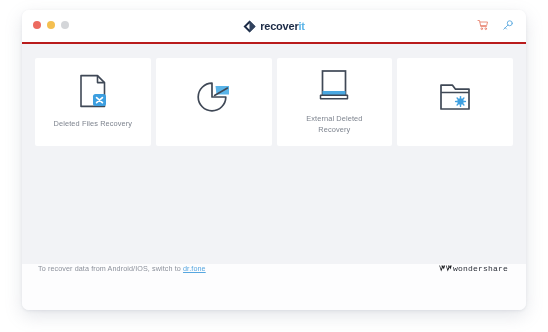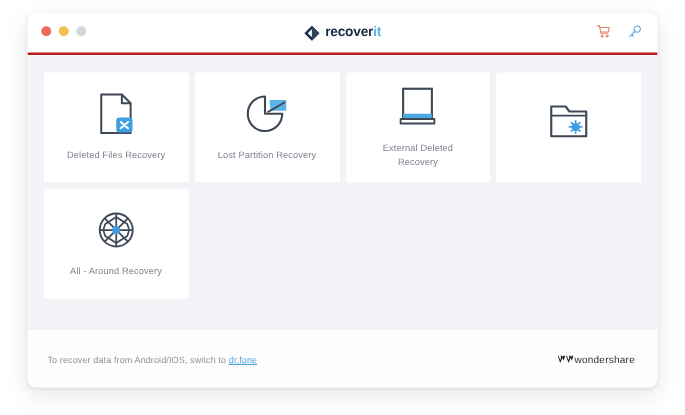--- a/index.html
+++ b/index.html
@@ -121,40 +121,41 @@
     line-height: 1.45;
     letter-spacing: 0.1px;
     white-space: pre-line;
   }
 
   
   #footer {
     flex: 0 0 46px;
     background: #fdfdfe;
     display: flex;
-    align-items: center;
+    align-items: flex-start;
     justify-content: space-between;
     padding: 0 18px 0 16px;
   }
 
   #footer-note {
     font-size: 7.2px;
     color: #8c919b;
     letter-spacing: 0.1px;
   }
   #footer-link {
     color: #57a7e0;
     text-decoration: underline;
     cursor: pointer;
   }
 
   #wondershare {
     display: flex;
     align-items: center;
     gap: 1px;
+    font-family: Liberation Mono, monospace;
   }
   #ws-text {
     font-size: 8px;
     color: #2b2f38;
     letter-spacing: 0.2px;
   }
 </style>
 </head>
 <body>
 
@@ -210,21 +211,20 @@
 
 
       <div class="card">
         <div class="card-icon">
           <svg width="34" height="32" viewBox="0 0 34 32" fill="none">
             <path d="M15 2.2 A13.8 13.8 0 1 0 28.8 16 L15 16 Z" stroke="#3f4856" stroke-width="1.7" stroke-linejoin="round" fill="#ffffff"></path>
             <path d="M18.5 5 L32 5 L32 13.5 L19.5 13.5 Z" fill="#5ab4e8"></path>
             <path d="M17.5 14.5 L30.5 7" stroke="#3f4856" stroke-width="1.5" stroke-linecap="round"></path>
           </svg>
         </div>
-        <div class="card-label">Lost Partition Recovery</div>
       </div>
 
       <div class="card">
         <div class="card-icon">
           <svg width="30" height="33" viewBox="0 0 30 33" fill="none">
             <rect x="3.5" y="2" width="23" height="24" stroke="#3f4856" stroke-width="1.7" fill="#ffffff"></rect>
             <rect x="3.5" y="22" width="23" height="4.2" fill="#4aa8e2"></rect>
             <path d="M1.5 26.2 H28.5 L28.5 29.8 H1.5 Z" stroke="#3f4856" stroke-width="1.5" stroke-linejoin="round" fill="#ffffff"></path>
           </svg>
         </div>
@@ -245,36 +245,20 @@
                 <path d="M24.8 19.5 H26.4"></path>
               <path d="M18.1 16.1 L19.2 17.2"></path>
                 <path d="M23.8 21.8 L24.9 22.9"></path>
               <path d="M24.9 16.1 L23.8 17.2"></path>
                 <path d="M19.2 21.8 L18.1 22.9"></path>
             </g>
           </svg>
         </div>
       </div>
 
-      <div class="card">
-        <div class="card-icon">
-          <svg width="32" height="32" viewBox="0 0 32 32" fill="none">
-            <circle cx="16" cy="16" r="13.2" stroke="#3f4856" stroke-width="1.5" fill="#ffffff"></circle>
-            <g stroke="#3f4856" stroke-width="1.4">
-              <path d="M16 2.8 V29.2"></path>
-              <path d="M2.8 16 H29.2"></path>
-              <path d="M6.7 6.7 L25.3 25.3"></path>
-              <path d="M25.3 6.7 L6.7 25.3"></path>
-            </g>
-            <path d="M16 5.6 L24.8 11.2 L26.4 16 L24.8 20.8 L16 26.4 L7.2 20.8 L5.6 16 L7.2 11.2 Z" stroke="#3f4856" stroke-width="1.4" stroke-linejoin="round" fill="none"></path>
-            <circle cx="16" cy="16" r="3.2" fill="#3d9fe0"></circle>
-          </svg>
-        </div>
-        <div class="card-label">All - Around Recovery</div>
-      </div>
 
       <div class="card empty"></div>
 
     </div>
   </div>
 
   <div id="footer">
     <div id="footer-note"><span>To recover data from Android/IOS, switch to </span><span id="footer-link">dr.fone</span></div>
 
     <div id="wondershare">

